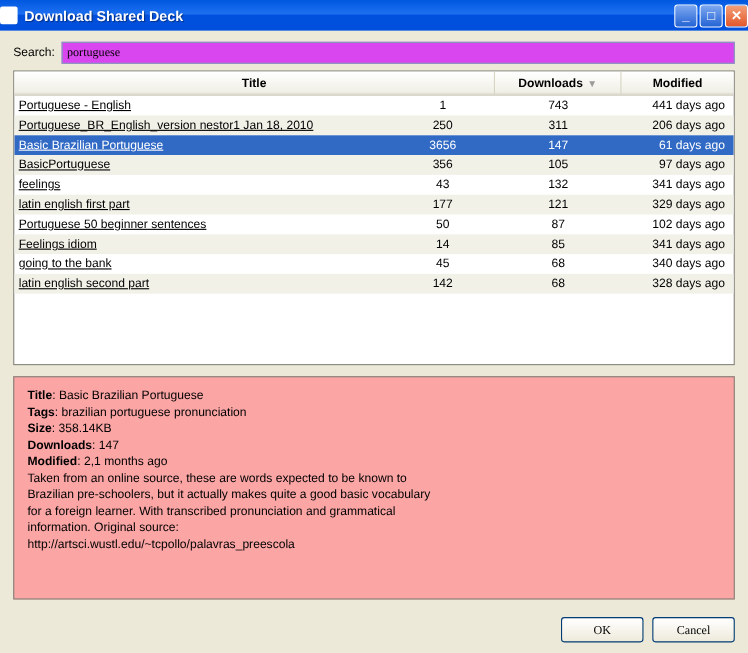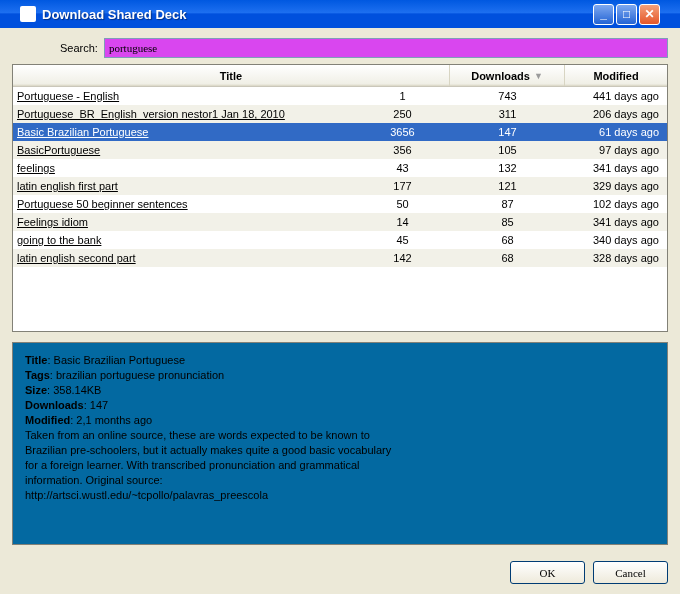--- a/index.html
+++ b/index.html
@@ -1,32 +1,32 @@
 <!DOCTYPE html>
 <html><head>
 <meta charset="utf-8">
 <style>
 * { box-sizing: border-box; margin: 0; padding: 0; }
 body { font-family: Tahoma, sans-serif; font-size: 11px; background: #fff; width: 680px; height: 594px; overflow: hidden; }
 
-.titlebar { height: 28px; background: linear-gradient(to bottom, #0058e0 0%, #1d6ff0 45%, #0050dd 50%, #0050dd 100%); display: flex; align-items: center; padding: 0 20px; color: #fff; font-weight: bold; font-size: 13px; }
+.titlebar { height: 28px; background: linear-gradient(to bottom, #0058e0 0%, #1d6ff0 45%, #0050dd 50%, #0050dd 100%); display: flex; align-items: center; padding: 0 0; color: #fff; font-weight: bold; font-size: 13px; }
 .titlebar-icon { width: 16px; height: 16px; background: #fff; border-radius: 2px; margin-right: 6px; display: inline-block; }
 .titlebar-text { flex: 1; text-shadow: 1px 1px 1px rgba(0,0,0,0.4); }
 .titlebar-btns { display: flex; gap: 2px; }
 .tb-btn { width: 21px; height: 21px; border-radius: 3px; border: 1px solid #fff; display: flex; align-items: center; justify-content: center; font-weight: bold; font-family: Arial; cursor: pointer; }
 .tb-min { background: linear-gradient(to bottom, #7ea8f0, #2464d4); color:#fff; }
 .tb-max { background: linear-gradient(to bottom, #7ea8f0, #2464d4); color:#fff; }
 .tb-close { background: linear-gradient(to bottom, #f4a079, #e4572a); color:#fff; }
 .tb-min span, .tb-max span { font-size: 12px; line-height:1; }
 .tb-close span { font-size: 12px; line-height:1; }
 
 .content { padding: 10px 12px; background: #ece9d8; height: 566px; display:flex; flex-direction:column; position:relative; }
 
 .search-row { display:flex; align-items:center; margin-bottom:6px; }
-.search-label { margin-right:6px;margin-left:48px; }
+.search-label { margin-right:6px; }
 .search-input { flex:1; height:20px; border:1px solid #7f9db9; padding:2px 4px; font-family:Tahoma; font-size:11px; background:#d946ef; }
 
 .table-wrap { border:1px solid #828177; background:#fff; flex:0 0 268px; overflow:hidden; }
 .dthead { display:flex; background: linear-gradient(to bottom, #fff, #f0efe6 90%, #d8d5c3); border-bottom:1px solid #cac7ba; height:22px; }
 .dth { display:flex; align-items:center; justify-content:center; font-weight:bold; border-right:1px solid #d8d5c3; position:relative; cursor:pointer; }
 .dth:last-child{border-right:none;}
 .dth.title{ flex:1; }
 .dth.facts{ width:95px; }
 .dth.downloads{ width:115px; }
 .dth.modified{ width:102px; }
@@ -35,21 +35,21 @@
 .dtbody { }
 .drow { display:flex; height:18px; align-items:center; }
 .drow:nth-child(even){ background:#f2f1e8; }
 .drow.selected { background:#316ac5; color:#fff; }
 .dc { padding:0 4px; overflow:hidden; white-space:nowrap; }
 .dc.title{ flex:1; text-align:left;text-decoration:underline; }
 .dc.facts{ width:95px; text-align:center; }
 .dc.downloads{ width:115px; text-align:center; }
 .dc.modified{ width:102px; text-align:right; padding-right:8px;}
 
-.details { border:1px solid #828177; background:#0369a1; margin-top:10px; flex:1; padding:10px 12px; overflow:auto; line-height:15px; }
+.details { border:1px solid #828177; background:#fca5a5; margin-top:10px; flex:1; padding:10px 12px; overflow:auto; line-height:15px; }
 .details .dl { margin-bottom:0px; }
 .details b { font-weight:bold; }
 .desc { margin-top:0; max-width:380px; }
 
 .button-row { display:flex; justify-content:flex-end; gap:8px; margin-top:16px; }
 .btn { min-width:75px; height:23px; background:linear-gradient(to bottom,#fff,#eeeadb); border:1px solid #003c74; border-radius:3px; font-family:Tahoma; font-size:11px; cursor:pointer; }
 </style>
 </head>
 <body>
 

